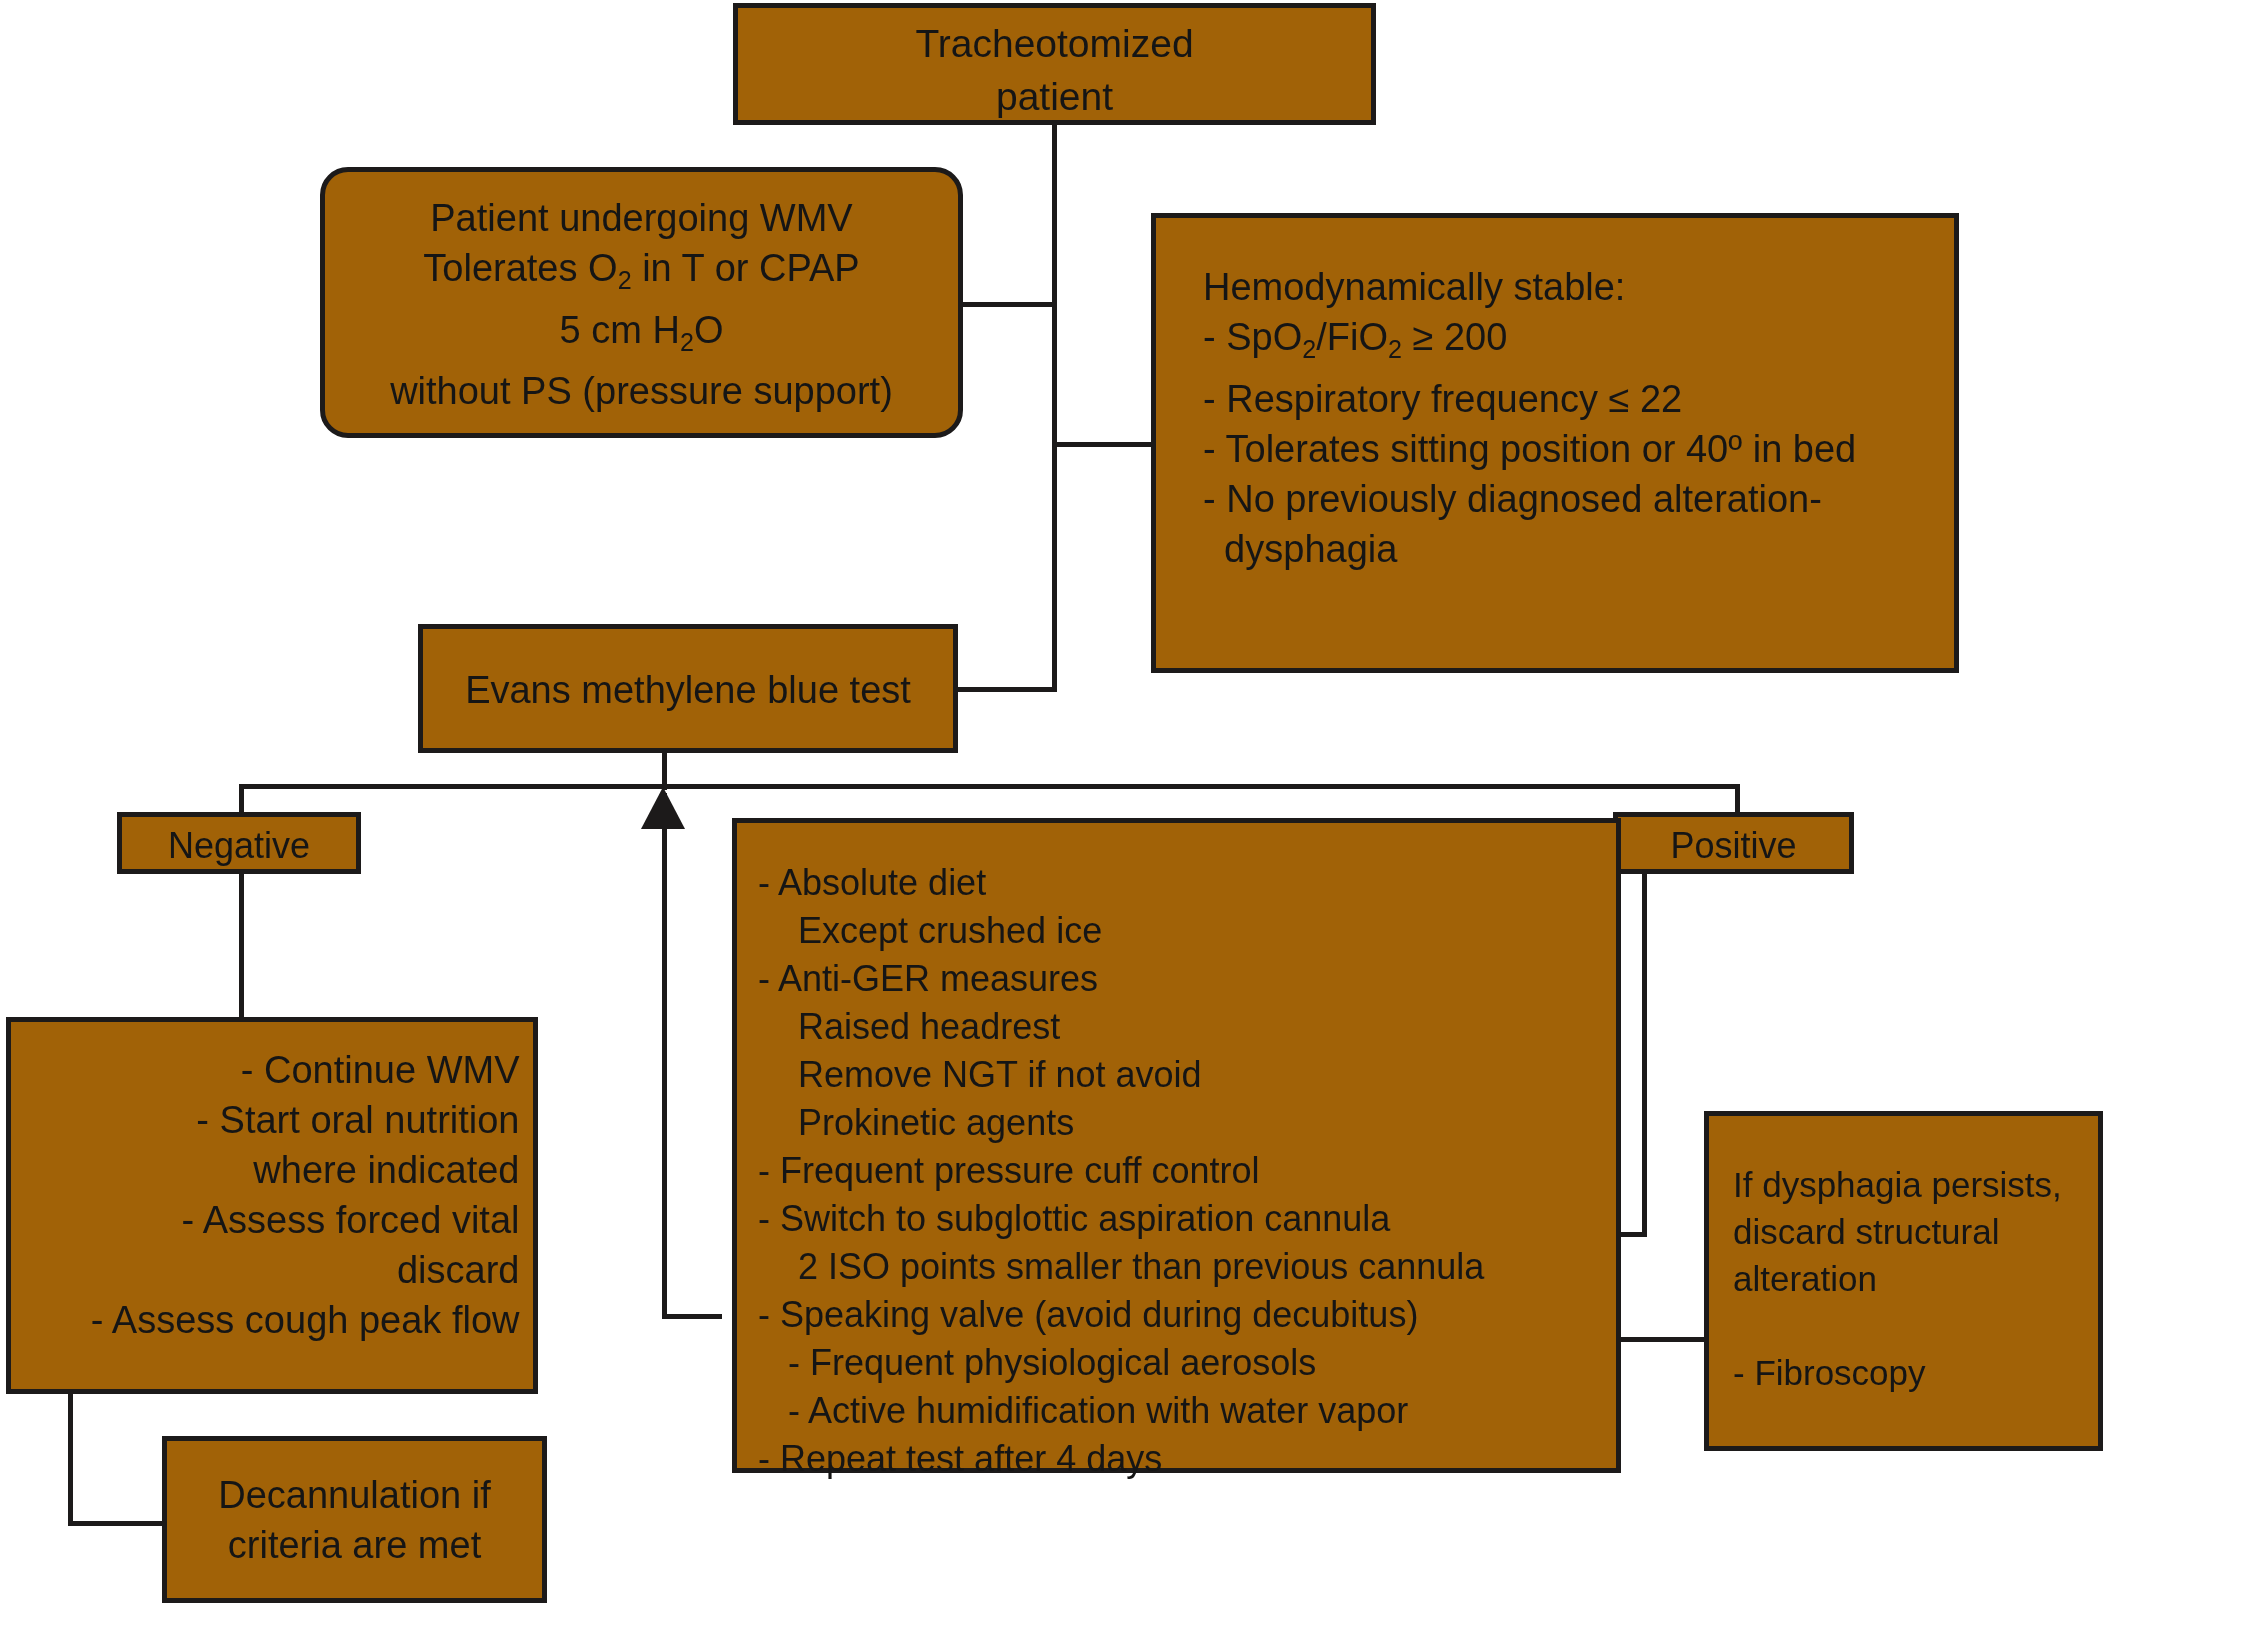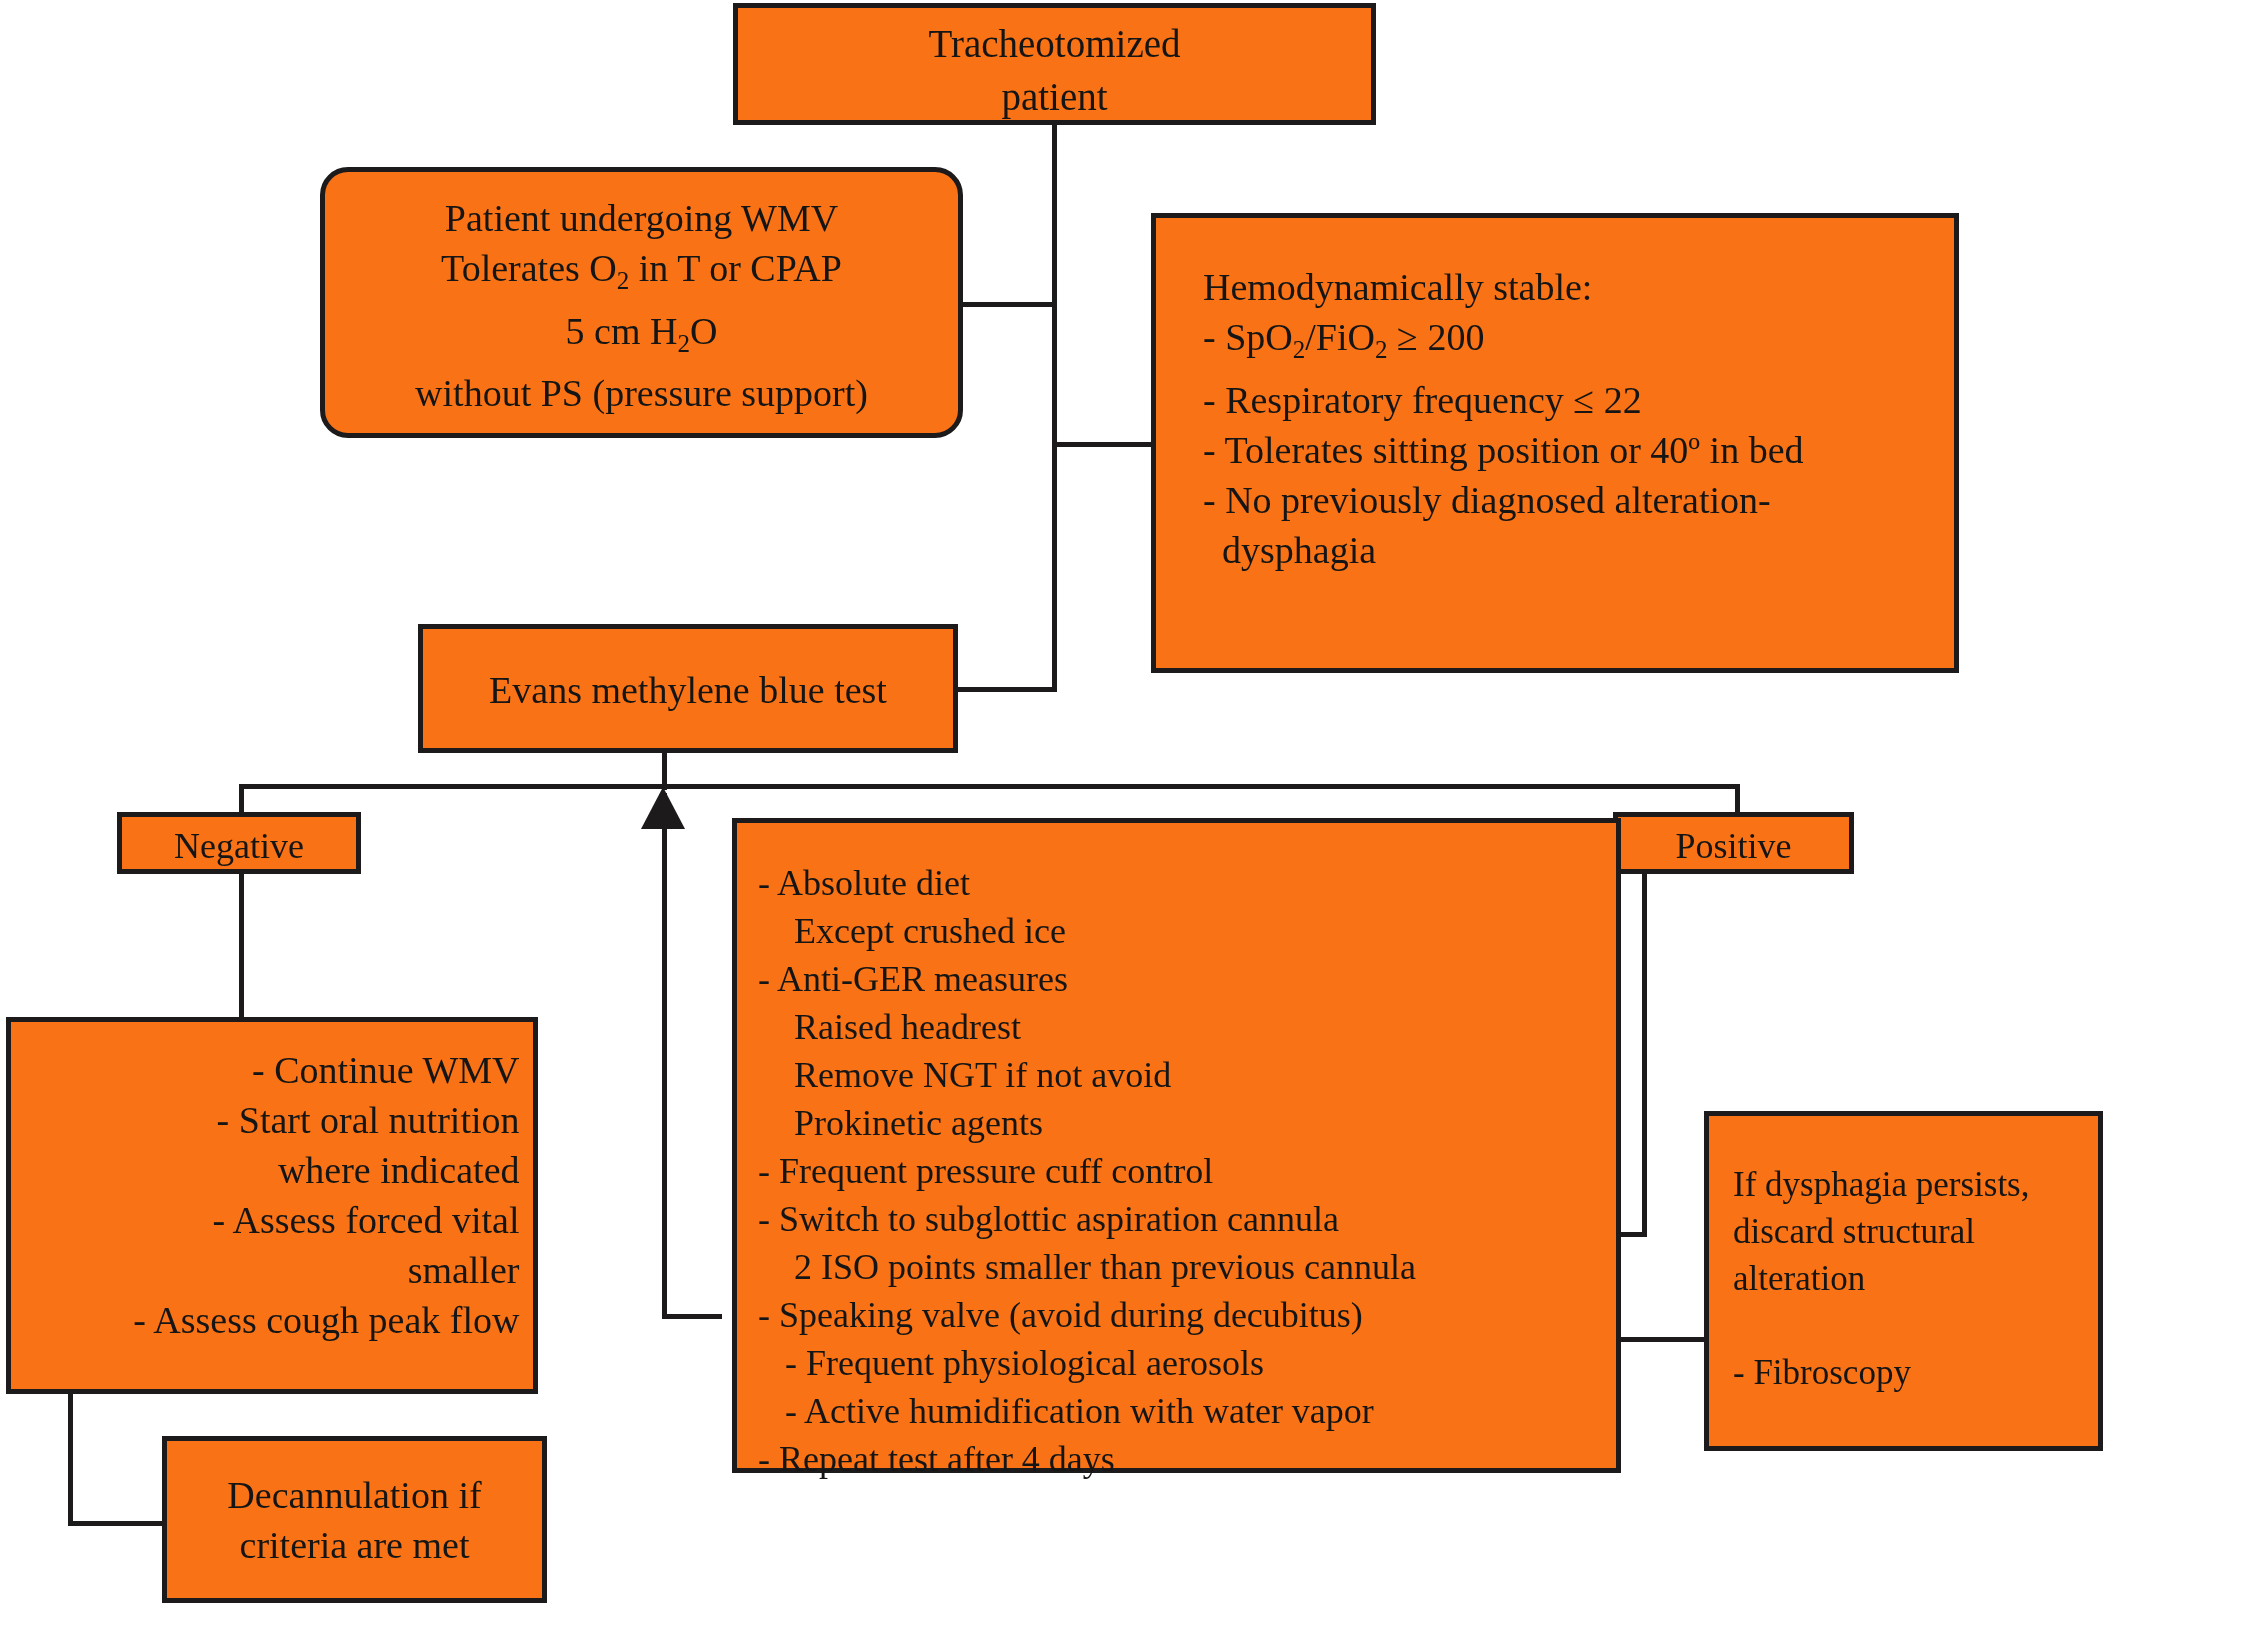--- a/index.html
+++ b/index.html
@@ -7,24 +7,23 @@
     position:relative;
     width:2250px;height:1651px;
     background:#ffffff;
     font-family:"Liberation Sans", sans-serif;
     color:#151515;
     overflow:hidden;
   }
   .box{
     position:absolute;
     border:5.3px solid #1c1a1a;
-    background:#f97316;
+    background:#a16207;
     box-sizing:border-box;
     z-index:5;
-    font-family:Liberation Serif, serif;
   }
   .box .inner{
     position:absolute;
     left:0;right:0;
     padding:0 13.5px;
     box-sizing:border-box;
   }
   .ctr{text-align:center;}
   .lft{text-align:left;}
   .ln{ display:block; white-space:pre; }
@@ -129,21 +128,21 @@
       <span class="ln t48">Positive</span>
     </div>
   </div>
 
   <div class="box" style="left:6px;top:1017px;width:532px;height:377px;">
     <div class="inner lft" style="top:22.6px;padding-left:22.6px;text-align:right;">
       <span class="ln t50">- Continue WMV</span>
       <span class="ln t50">- Start oral nutrition</span>
       <span class="ln t50">   where indicated</span>
       <span class="ln t50">- Assess forced vital</span>
-      <span class="ln t50">  smaller</span>
+      <span class="ln t50">  discard</span>
       <span class="ln t50">- Assess cough peak flow</span>
     </div>
   </div>
 
   <div class="box" style="left:162px;top:1436px;width:385px;height:167px;">
     <div class="inner ctr" style="top:29px;">
       <span class="ln t50">Decannulation if</span>
       <span class="ln t50">criteria are met</span>
     </div>
   </div>

